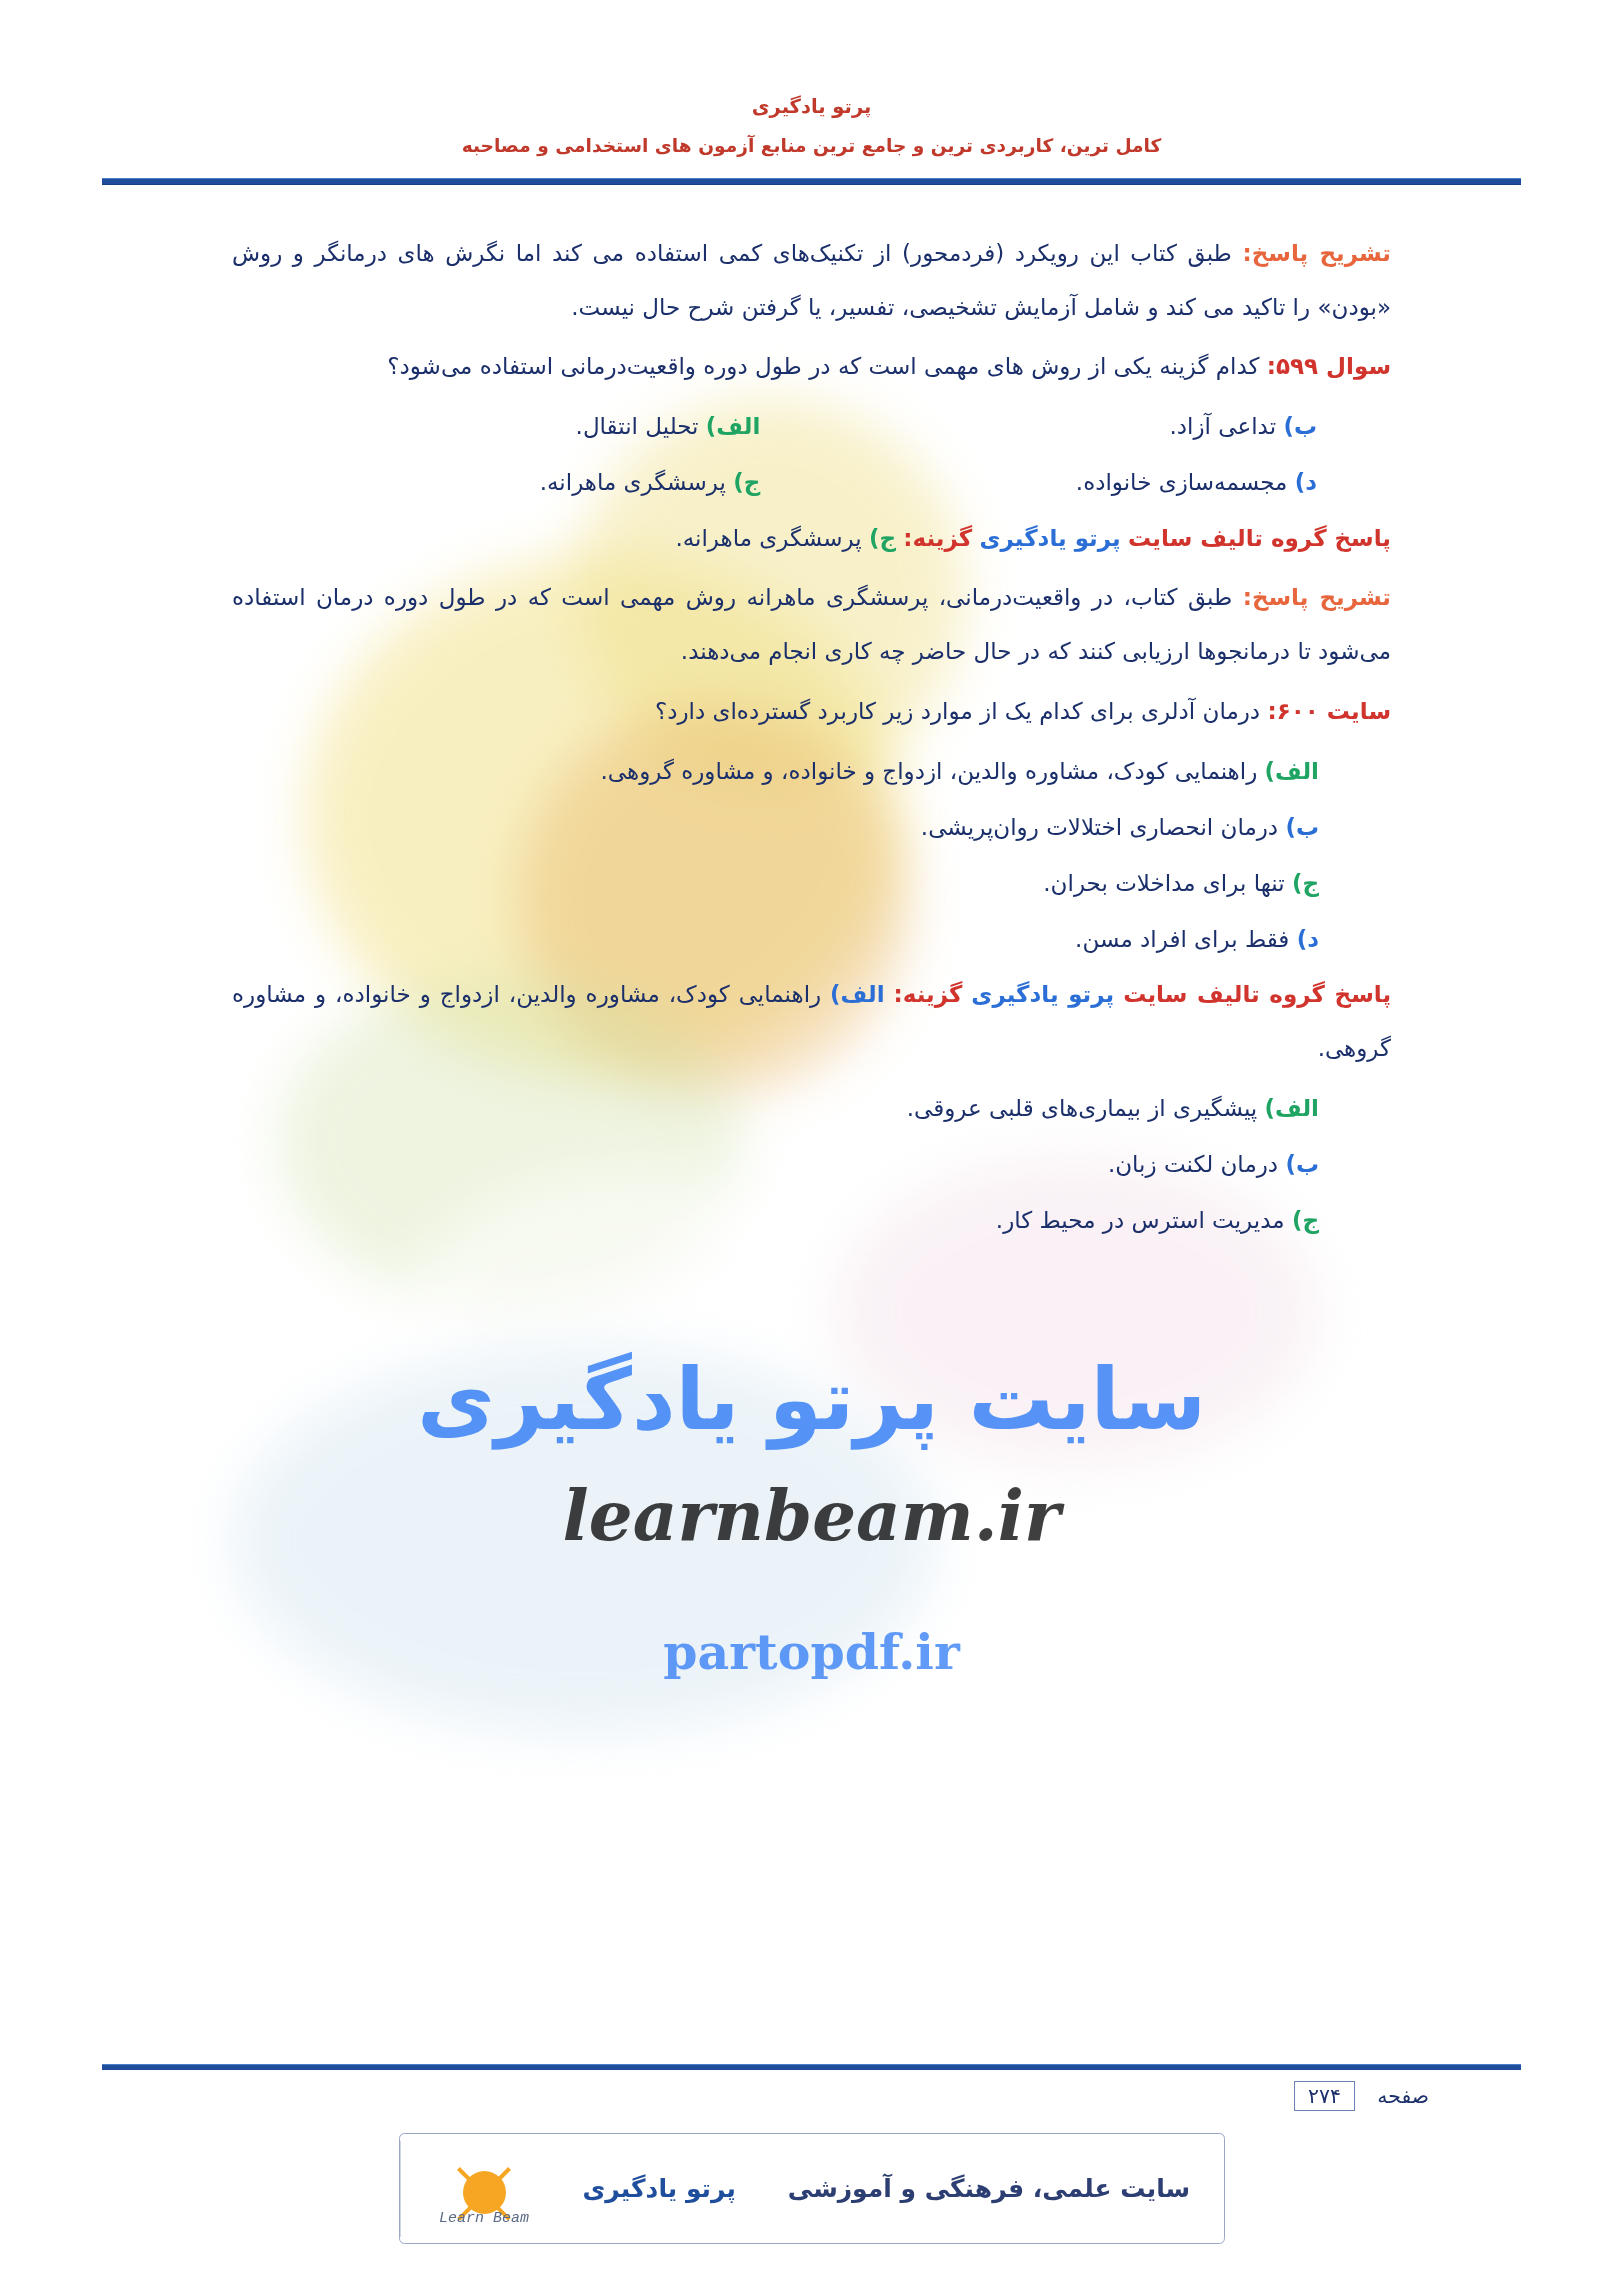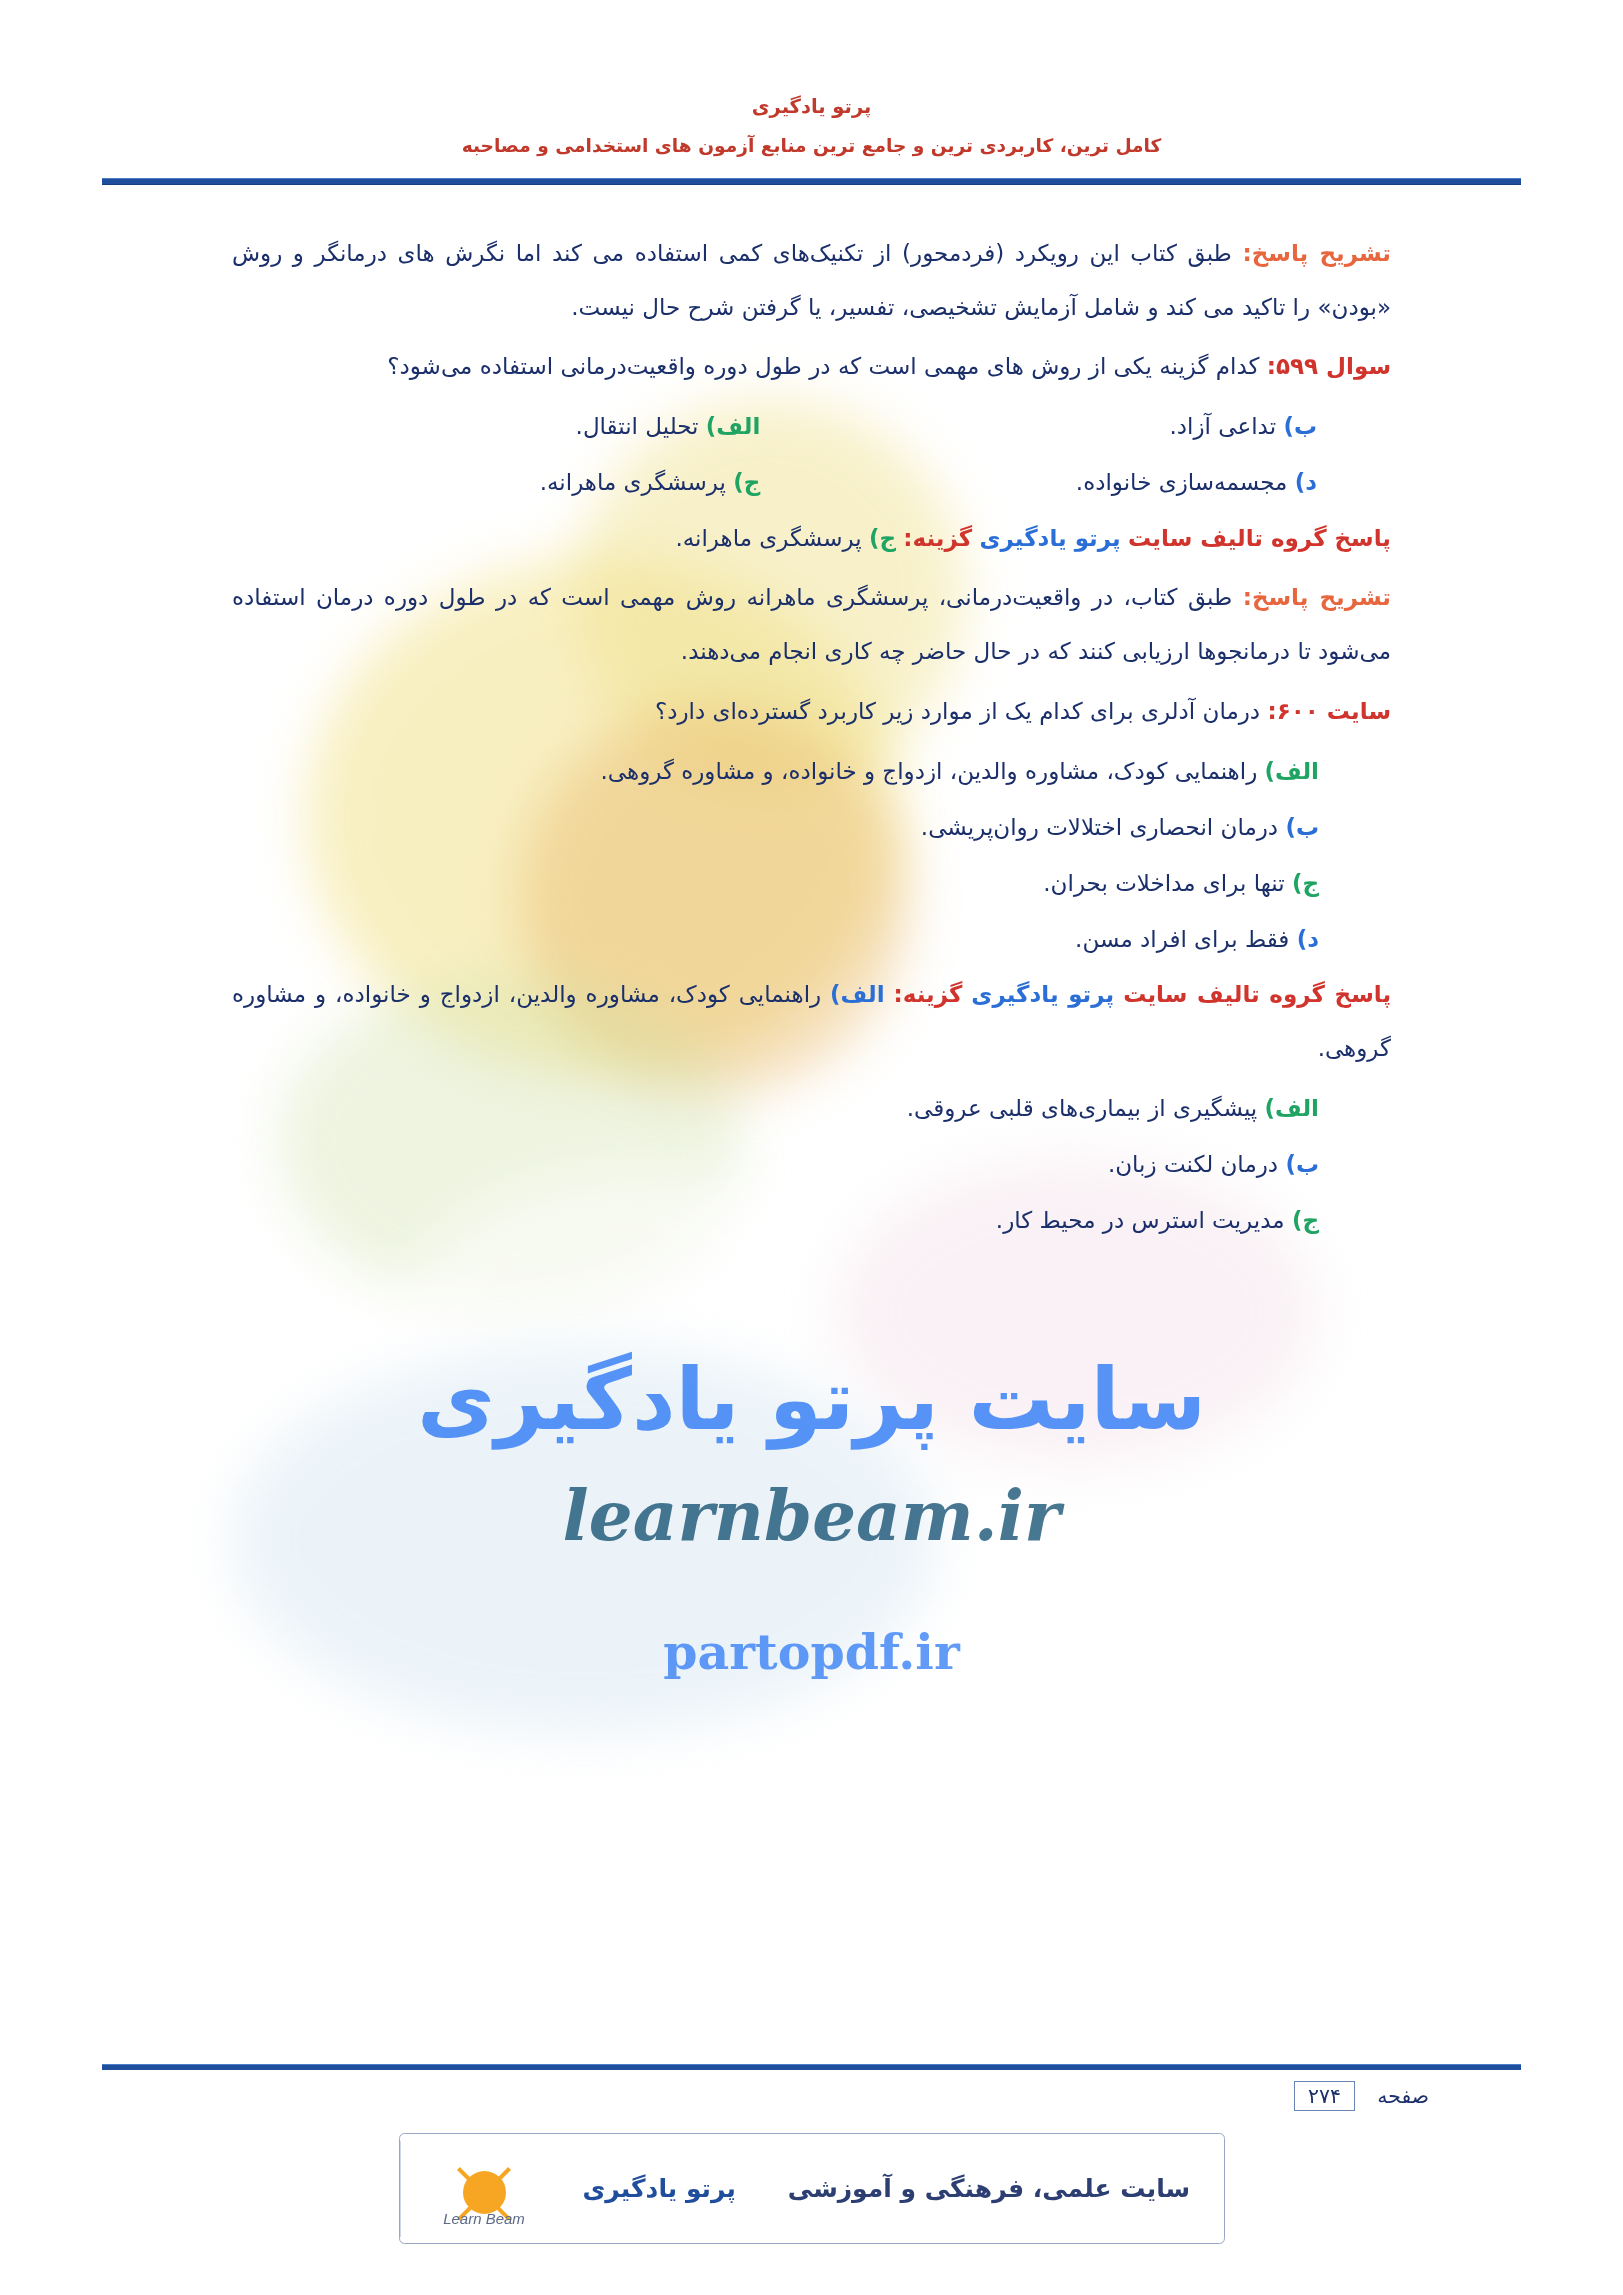--- a/index.html
+++ b/index.html
@@ -55,21 +55,21 @@
     font-size: 85px;
     color: #3b82f6;
     opacity: .85;
     letter-spacing: 1.9px;
   }
   .wm-learnbeam {
     left: 50%;
     transform: translateX(-50%);
     top: 1475px;
     font-size: 69px;
-    color: #0c4a6e;
+    color: #000000;
     opacity: .75;
     font-style: italic;
     font-family: "DejaVu Serif", serif;
   }
   .wm-partopdf {
     left: 50%;
     transform: translateX(-50%);
     top: 1623px;
     font-size: 49px;
     color: #3b82f6;
@@ -233,21 +233,21 @@
     width: 72px; height: 3.7px;
     background:#f6a623;
     transform: rotate(45deg);
   }
   .sun::after { transform: rotate(-45deg); }
   .logo-word {
     position: absolute;
     bottom: 9.3px;
     width: 100%;
     text-align: center;
-    font-family: Liberation Sans, sans-serif;
+    font-family: Liberation Mono, monospace;
     font-style: italic;
     font-size: 15px;
     color: #5b6a86;
   }
 </style>
 </head>
 <body>
 
 <div class="page">
 

